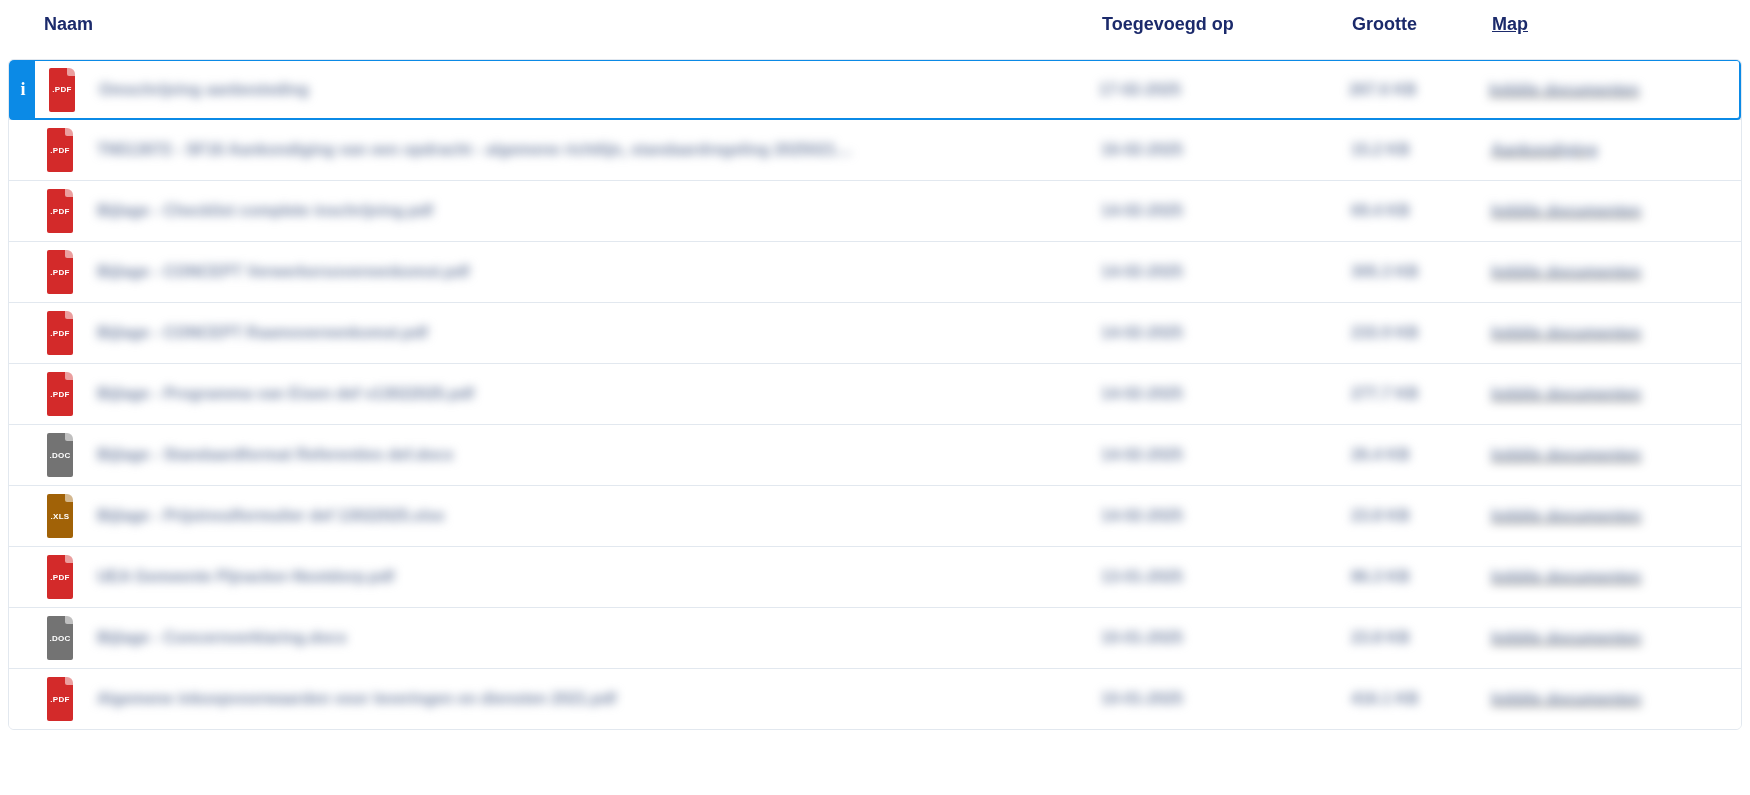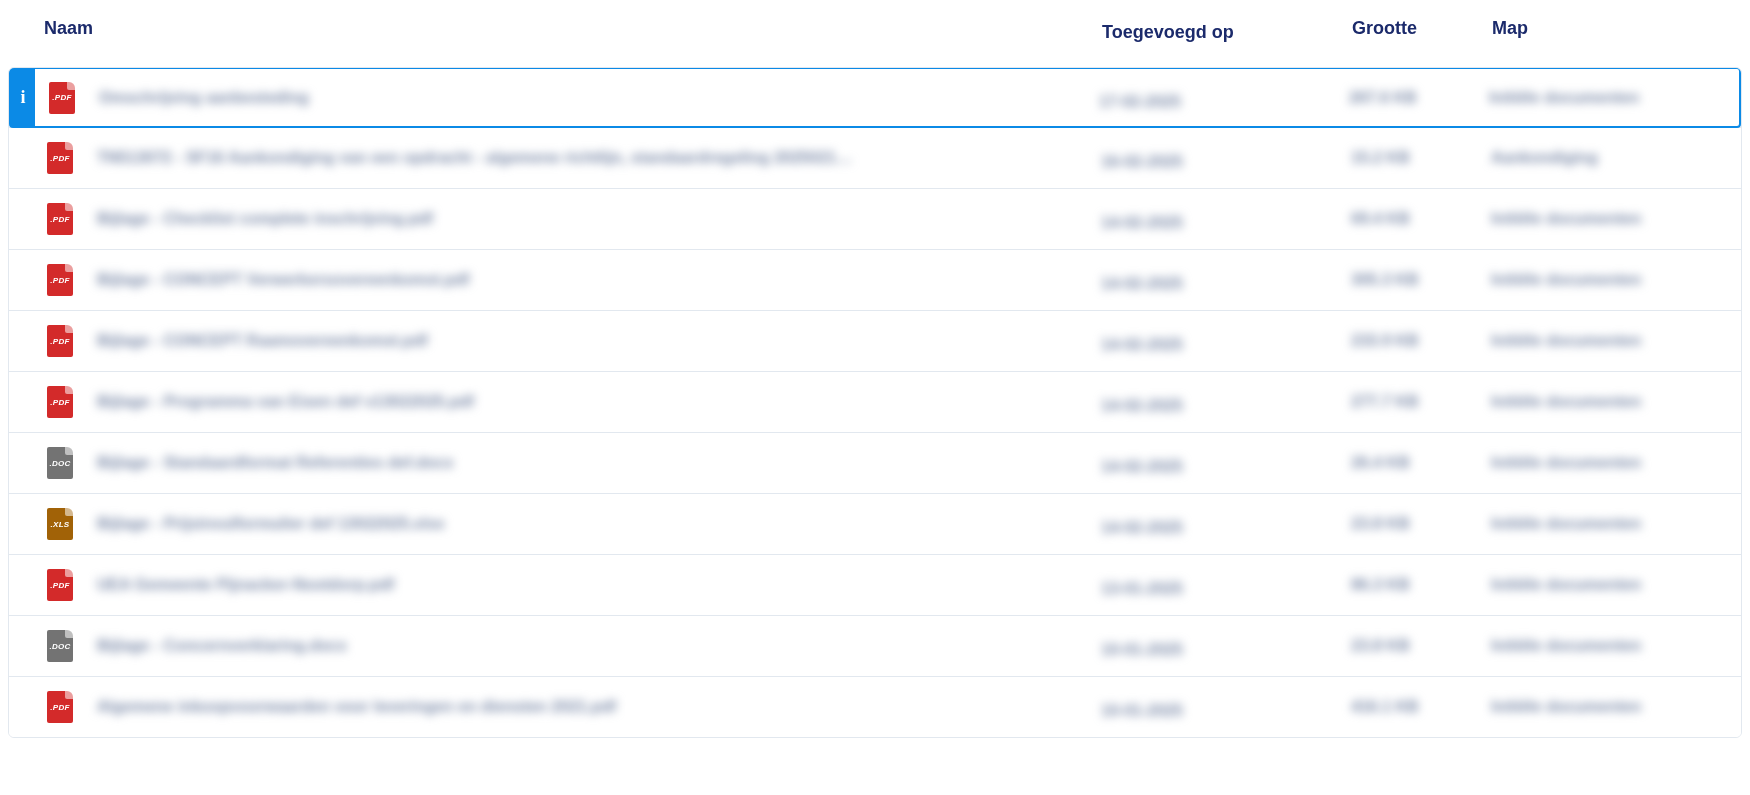--- a/index.html
+++ b/index.html
@@ -2,29 +2,29 @@
 <html><head>
 <meta charset="utf-8">
 <style>
   * { box-sizing: border-box; margin: 0; padding: 0; }
   body { font-family: -apple-system, BlinkMacSystemFont, "Segoe UI", Arial, sans-serif; background: #fff; padding: 8px; }
   .table-wrap { border: 1px solid #e2e8ef; border-radius: 6px; overflow: hidden; }
   .header-row { display: flex; align-items: center; padding: 6px 0 24px 0; }
   .header-row .col { color: #1b2a6b; font-weight: 700; font-size: 18px; }
   .col-info { width: 28px; flex: 0 0 28px; }
   .col-name { flex: 1 1 auto; padding-left: 8px; }
-  .col-date { width: 250px; flex: 0 0 250px; margin-top: 8px; }
+  .col-date { width: 250px; flex: 0 0 250px; }
   .col-size { width: 140px; flex: 0 0 140px; text-align: left; }
-  .col-map { width: 250px; flex: 0 0 250px; }
+  .col-map { width: 250px; flex: 0 0 250px; text-decoration: underline; }
   .row { display: flex; align-items: center; height: 61px; border-top: 1px solid #e2e8ef; background: #fff; }
   .row:first-child { border-top: none; }
   .row.selected { border: 2px solid #0b8ae6; border-radius: 4px; margin: -1px 0; position: relative; z-index: 2; }
   .info-badge { width: 24px; height: 100%; display: flex; align-items: center; justify-content: center; background: #0b8ae6; color: #fff; font-family: Georgia, serif; font-weight: 700; font-size: 18px; }
   .info-wrap { width: 28px; flex: 0 0 28px; height: 100%; display: flex; align-items: stretch; }
-  .file-icon { width: 26px; height: 32px; border-radius: 2px 6px 2px 2px; position: relative; margin-left: 10px; margin-right: 16px; flex: 0 0 26px; display:flex; align-items:center; justify-content:center;font-style:italic; }
+  .file-icon { width: 26px; height: 44px; border-radius: 2px 6px 2px 2px; position: relative; margin-left: 10px; margin-right: 16px; flex: 0 0 26px; display:flex; align-items:center; justify-content:center; }
   .file-icon .ext { color:#fff; font-size:8px; font-weight:700; letter-spacing:0.3px; }
   .file-icon::after { content:""; position:absolute; top:0; right:0; width:8px; height:8px; background: rgba(255,255,255,0.55); border-bottom-left-radius:2px; }
   .icon-pdf { background: #d32a2a; }
   .icon-doc { background: #737373; }
   .icon-xls { background: #a16207; }
   .blur-text { color: #7b8aa8; filter: blur(5px); font-weight:600; font-size:16px; white-space:nowrap; overflow:hidden; text-overflow: clip; }
   .col-name .blur-text { max-width: 820px; }
 </style>
 </head>
 <body>

